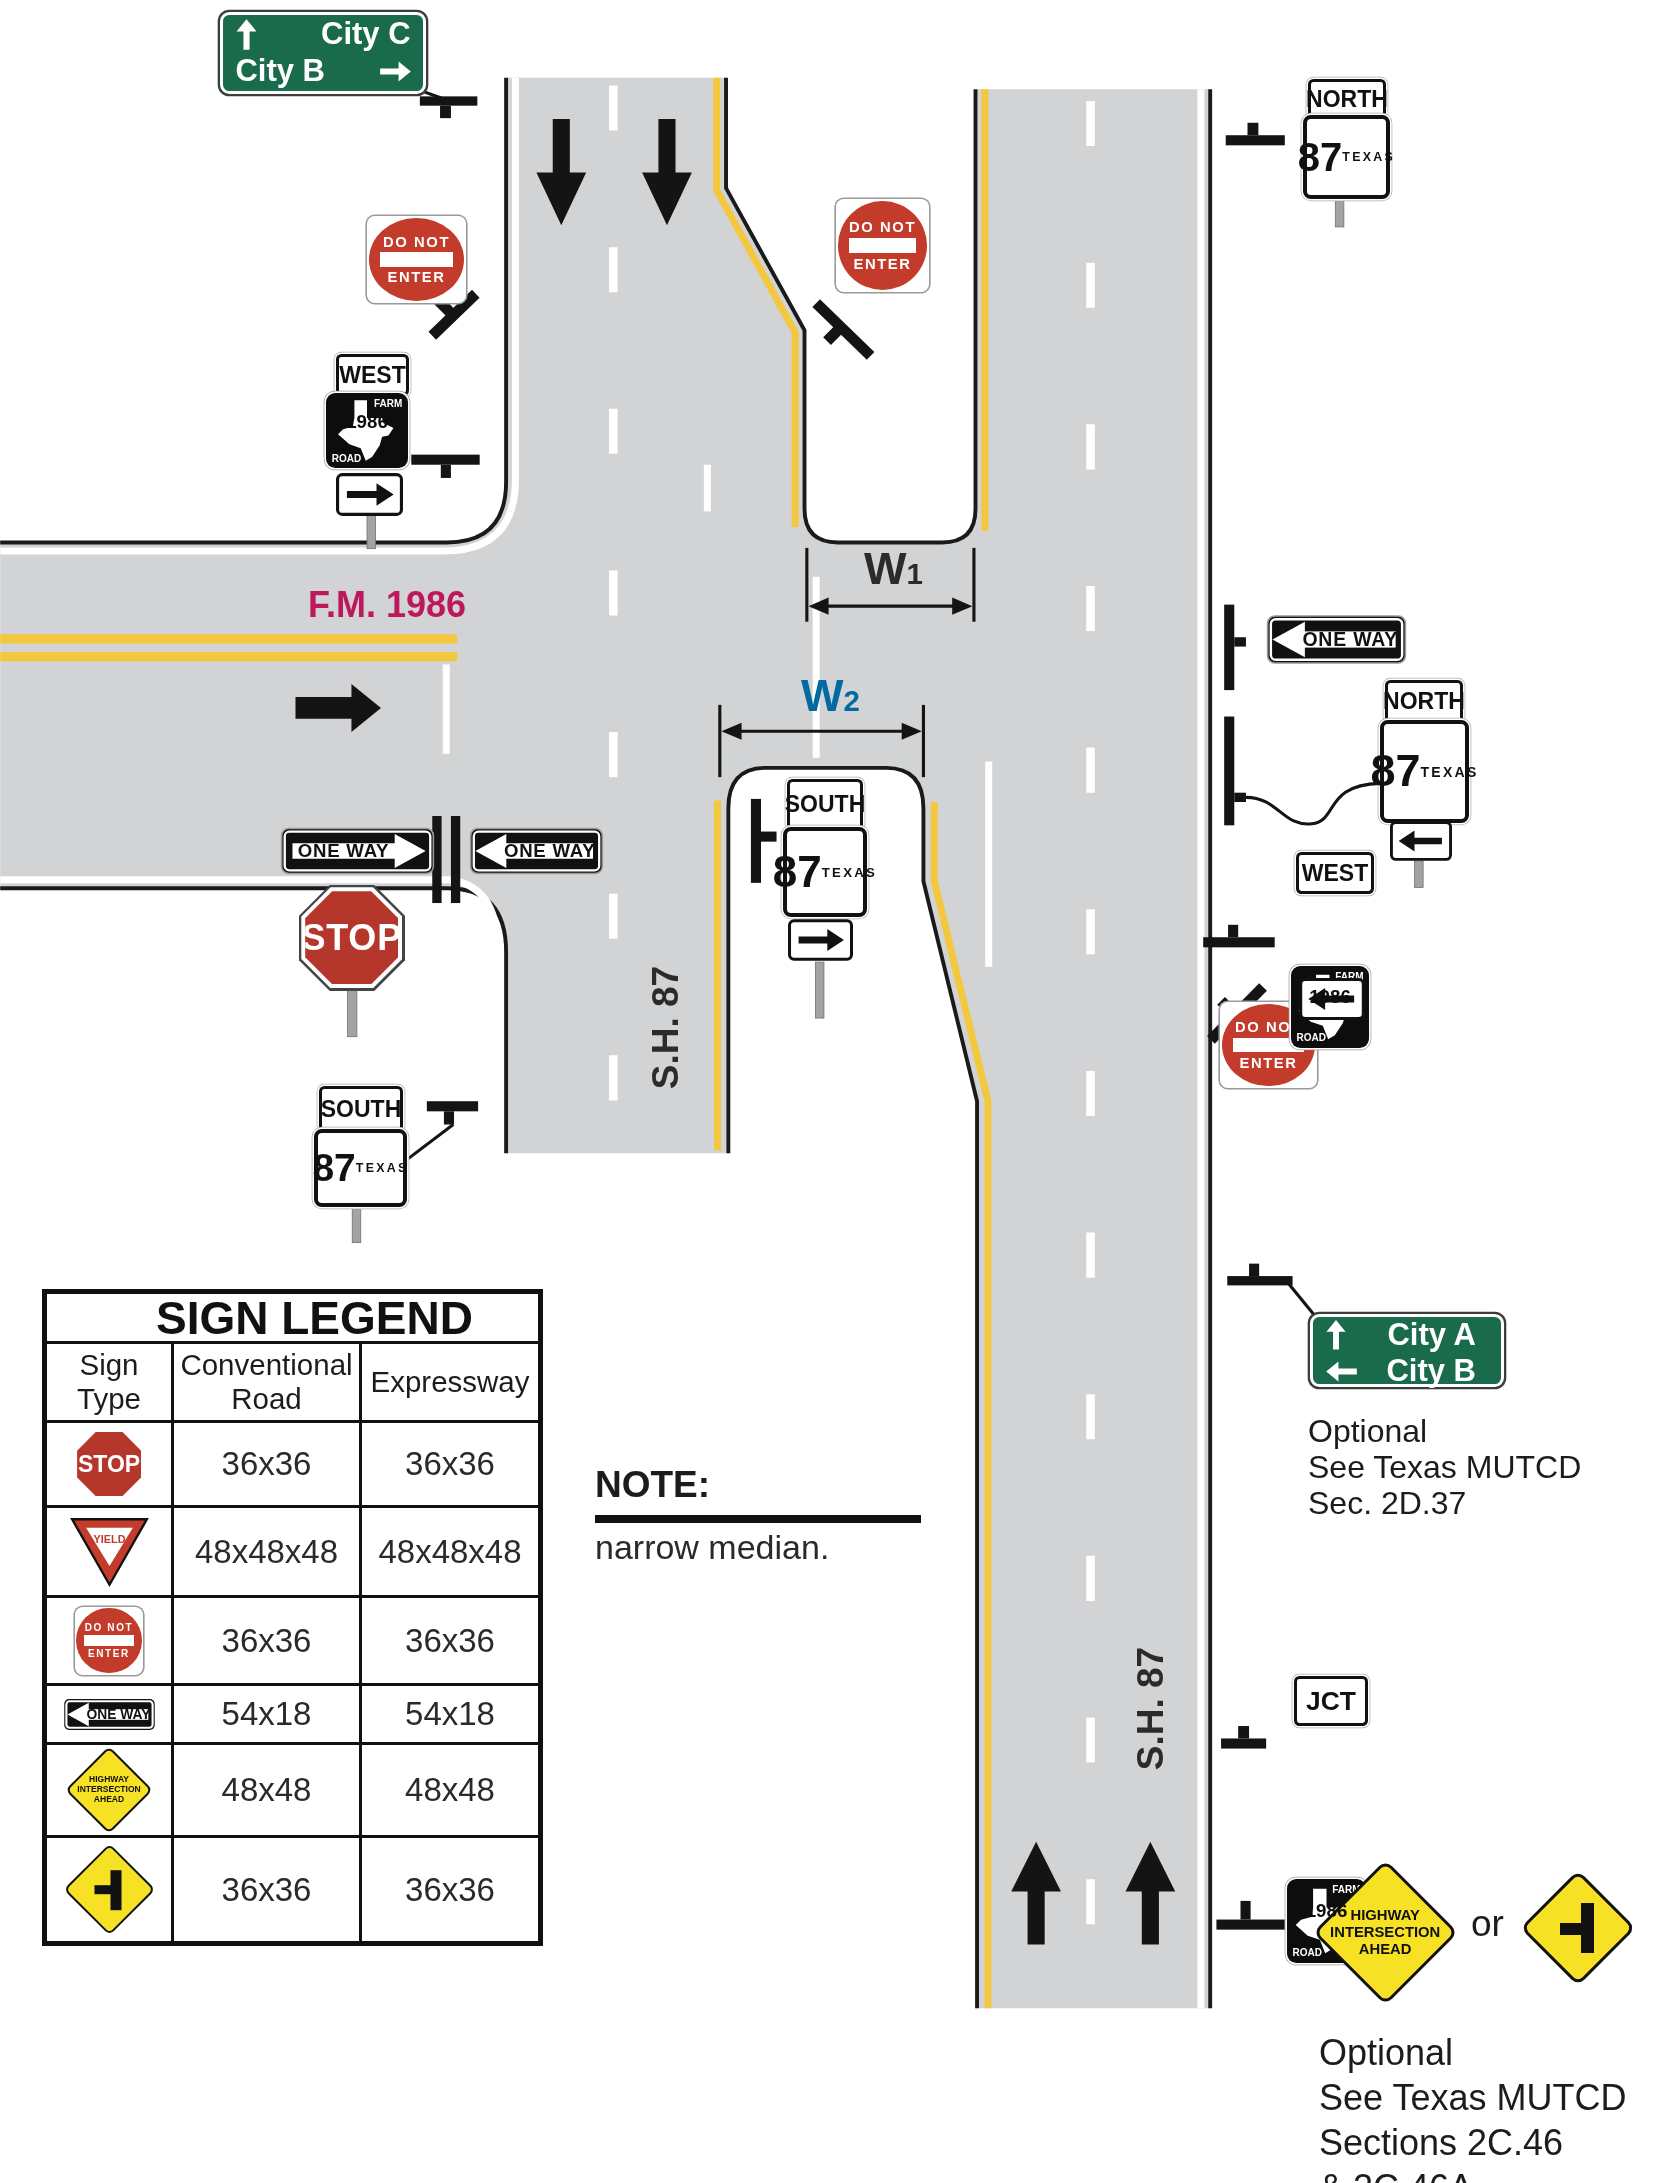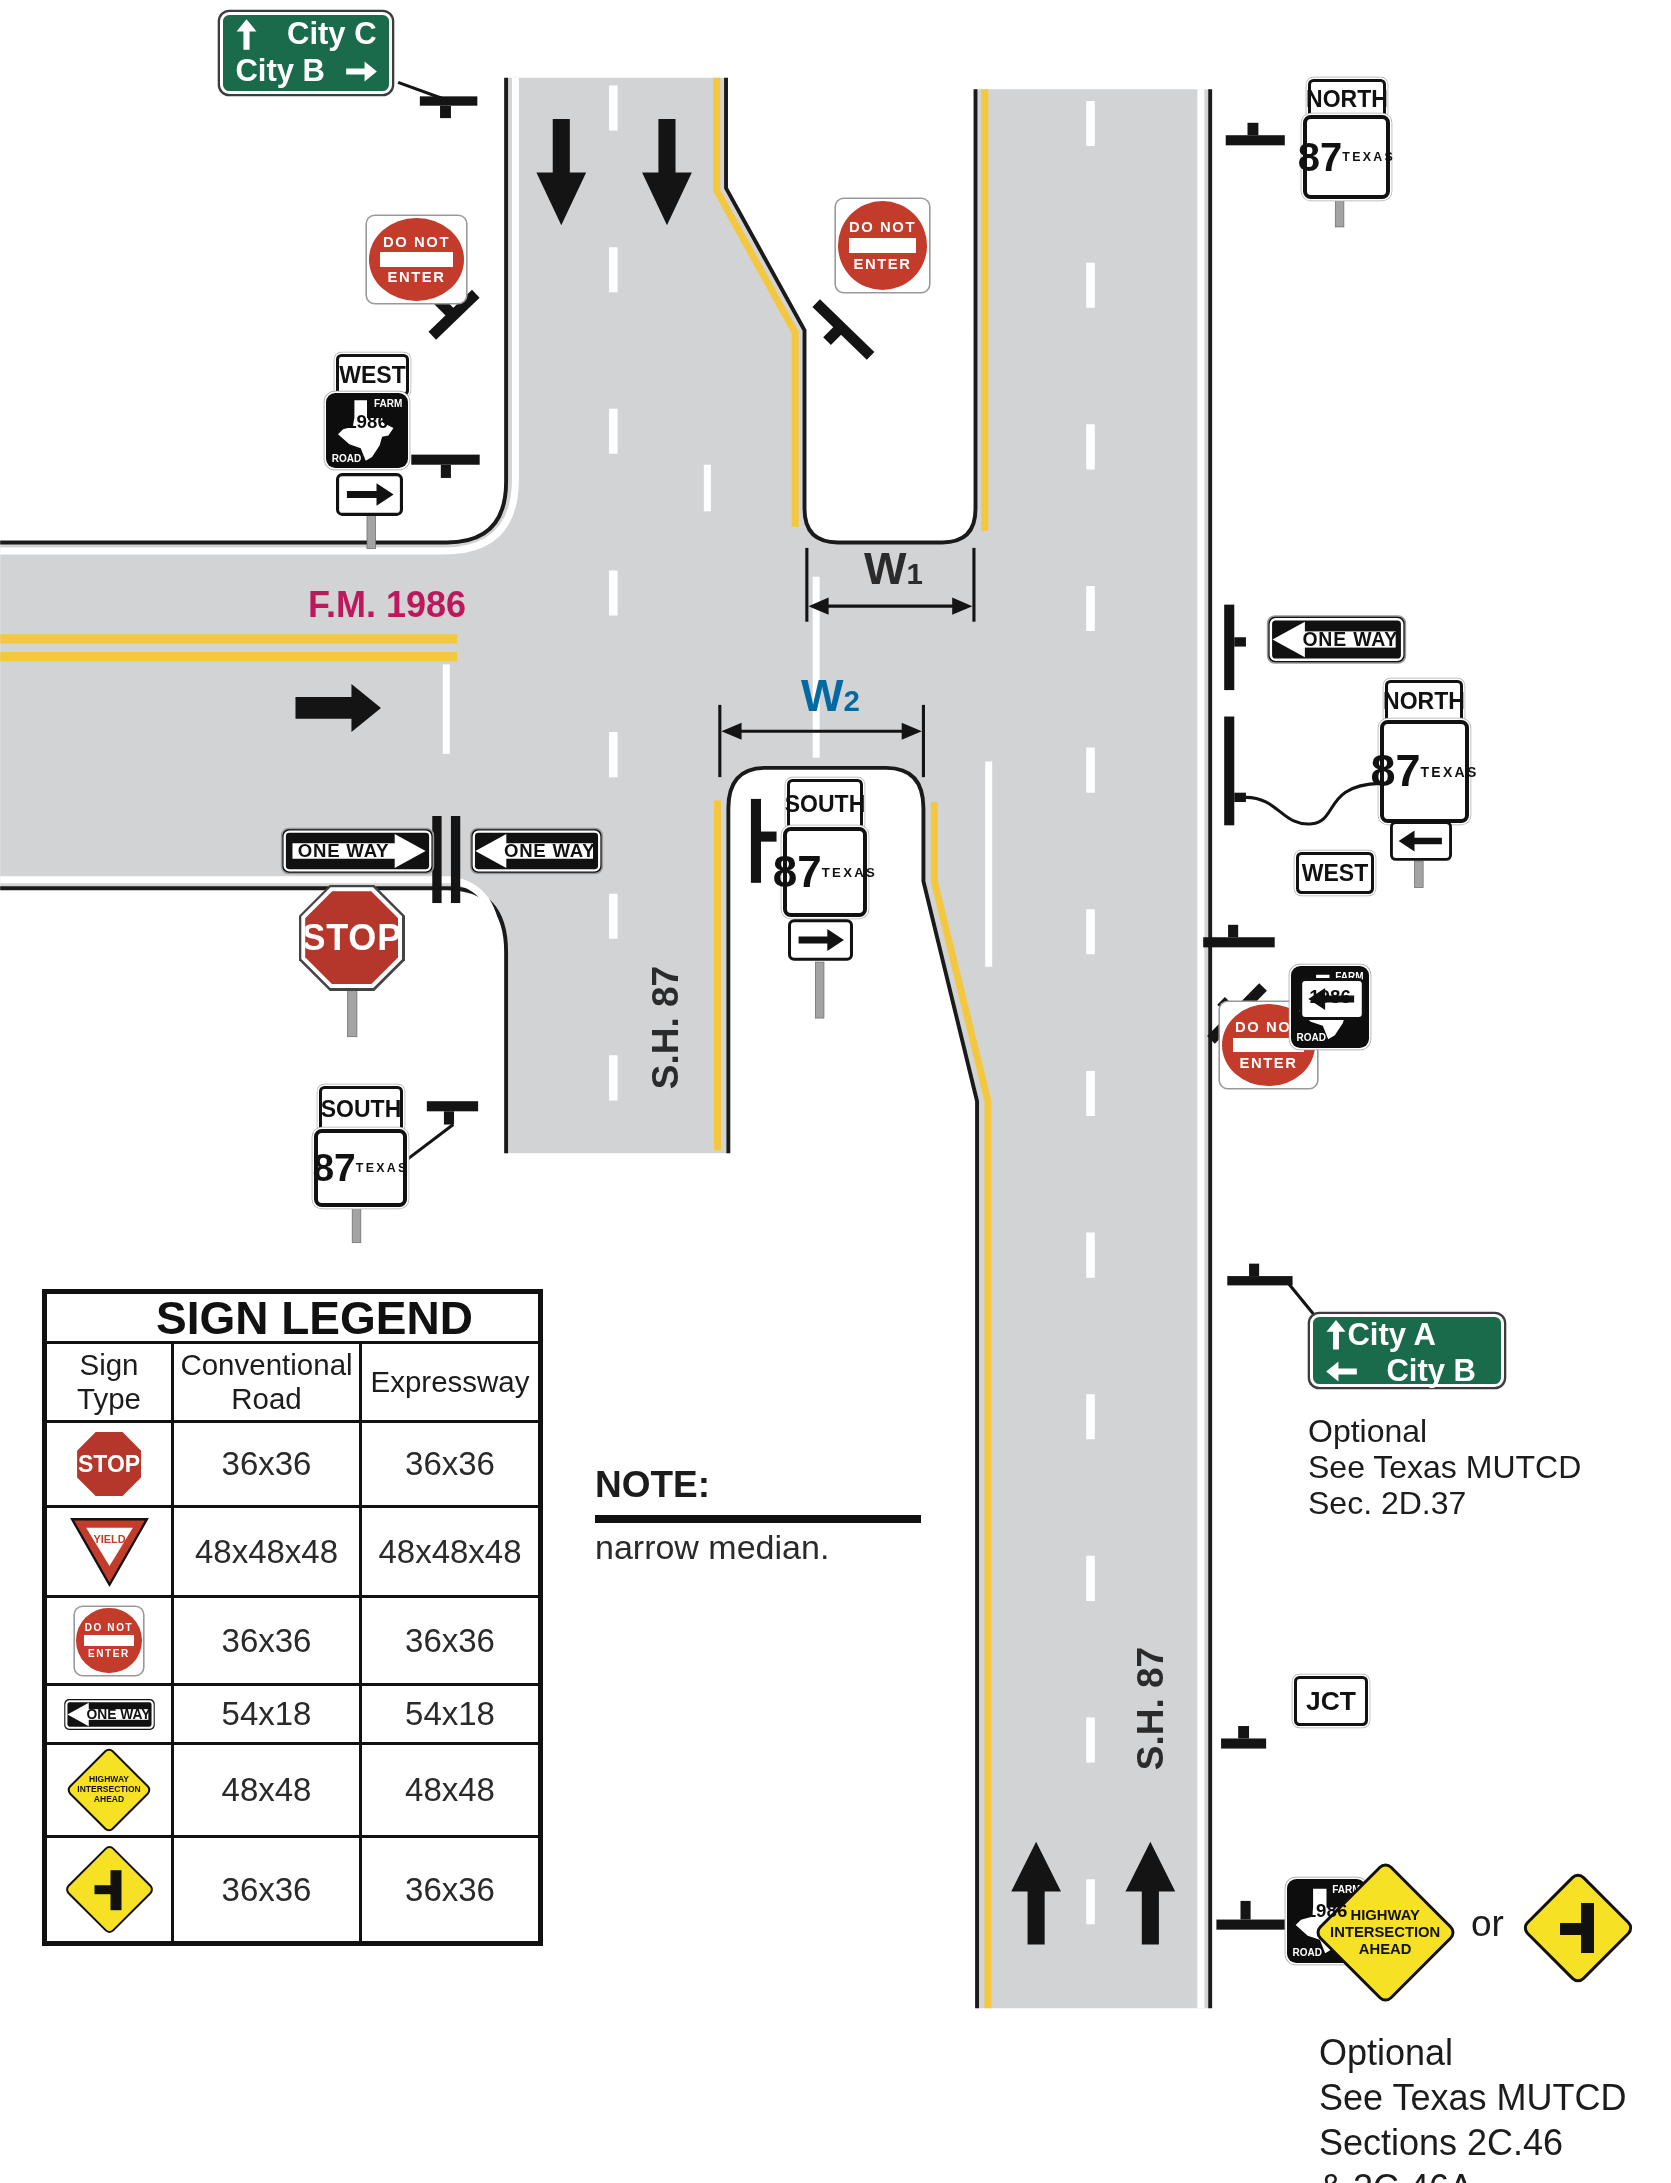--- a/index.html
+++ b/index.html
@@ -196,37 +196,37 @@
 
   <div class="abs txt" style="left:1319px;top:2030px;font-size:36px;line-height:45px;">
     <div>Optional</div>
     <div>See Texas MUTCD</div>
     <div>Sections 2C.46</div>
     <div>&amp; 2C.46A</div>
   </div>
 
   <div class="abs txt" style="left:1471px;top:1903px;font-size:37px;">or</div>
 
-  <div class="abs greensign" style="left:220px;top:11.7px;width:172px;height:82px;font-size:31px;">
+  <div class="abs greensign" style="left:220px;top:11.7px;width:206px;height:82px;font-size:31px;">
     <div class="grow" style="justify-content:space-between;">
       <svg width="23" height="31" viewBox="0 0 30 40">
           <polygon fill="#fff" points="11,40 19,40 19,16 28,16 15,0 2,16 11,16"></polygon>
         </svg>
       <span>City C</span>
     </div>
     <div class="grow" style="justify-content:space-between;">
       <span>City B</span>
       <svg width="31" height="23" viewBox="0 0 40 30">
           <polygon fill="#fff" points="0,11 24,11 24,2 40,15 24,28 24,19 0,19"></polygon>
         </svg>
     </div>
   </div>
 
   <div class="abs greensign" style="left:1310px;top:1314px;width:194px;height:73px;font-size:31px;">
-    <div class="grow" style="">
+    <div class="grow" style="gap:40px;">
       <svg width="22" height="29.5" viewBox="0 0 30 40">
           <polygon fill="#fff" points="11,40 19,40 19,16 28,16 15,0 2,16 11,16"></polygon>
         </svg>
       <span>City A</span>
     </div>
     <div class="grow" style="gap:28px;">
       <svg width="33" height="23" viewBox="0 0 40 30">
           <polygon fill="#fff" points="40,11 16,11 16,2 0,15 16,28 16,19 40,19"></polygon>
         </svg>
       <span>City B</span>

